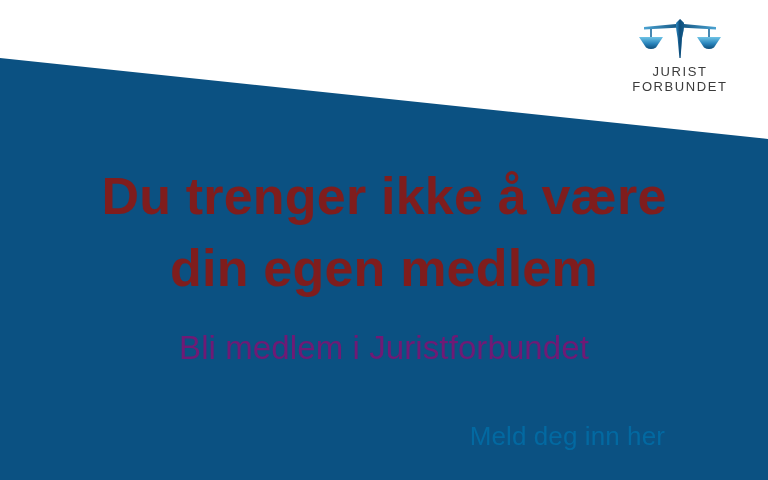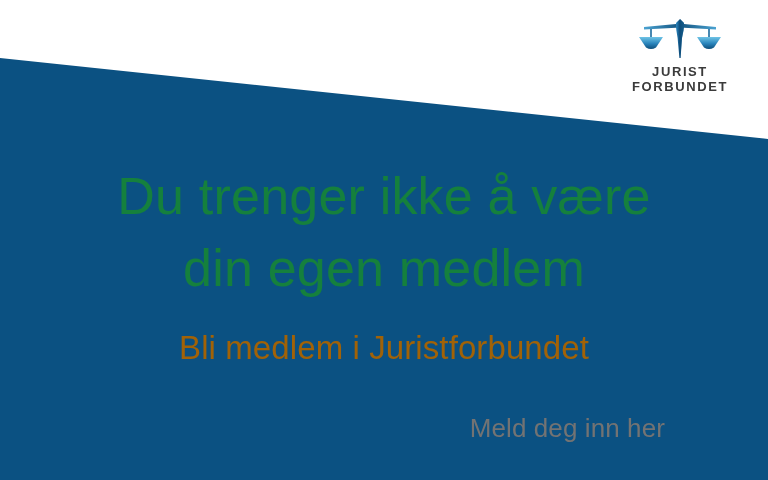--- a/index.html
+++ b/index.html
@@ -44,79 +44,80 @@
   #logo-mark {
     display: block;
     width: 84px;
     height: 44px;
     margin: 0 auto 4px auto;
   }
   .logo-word {
     display: block;
     font-family: "Liberation Sans", sans-serif;
     font-size: 13px;
-    font-weight: 700;
+    font-weight: 400;
     letter-spacing: 1.6px;
     color: #3b3b3b;
     line-height: 15px;
   }
 
   
   #headline {
     position: absolute;
     top: 160px;
     left: 0;
     width: 768px;
     text-align: center;
     z-index: 4;
   }
   .headline-line {
     display: block;
     font-family: "Liberation Sans", sans-serif;
     font-size: 52px;
-    font-weight: 400;
-    color: #15803d;
+    font-weight: 700;
+    color: #7f1d1d;
     line-height: 72px;
     letter-spacing: 0.2px;
     white-space: nowrap;
   }
   #subtitle {
     position: absolute;
     top: 328px;
     left: 0;
     width: 768px;
     text-align: center;
     z-index: 4;
   }
   #subtitle .subtitle-text {
     display: inline-block;
     font-family: "Liberation Sans", sans-serif;
     font-size: 33px;
     font-weight: 400;
-    color: #a16207;
+    color: #701a75;
     line-height: 40px;
     letter-spacing: 0.1px;
     white-space: nowrap;
   }
   #cta {
     position: absolute;
     top: 412px;
     right: 103px;
     z-index: 4;
   }
   #cta .cta-text {
     display: inline-block;
     font-family: "Liberation Sans", sans-serif;
     font-size: 26px;
     font-weight: 400;
-    color: #737373;
+    color: #0369a1;
     line-height: 32px;
     letter-spacing: 0.1px;
     white-space: nowrap;
     cursor: pointer;
+    margin-top: 8px;
   }
 </style>
 </head>
 <body>
 
 <div id="banner">
 
   <div id="blue-panel"></div>
 
   <div id="logo">

